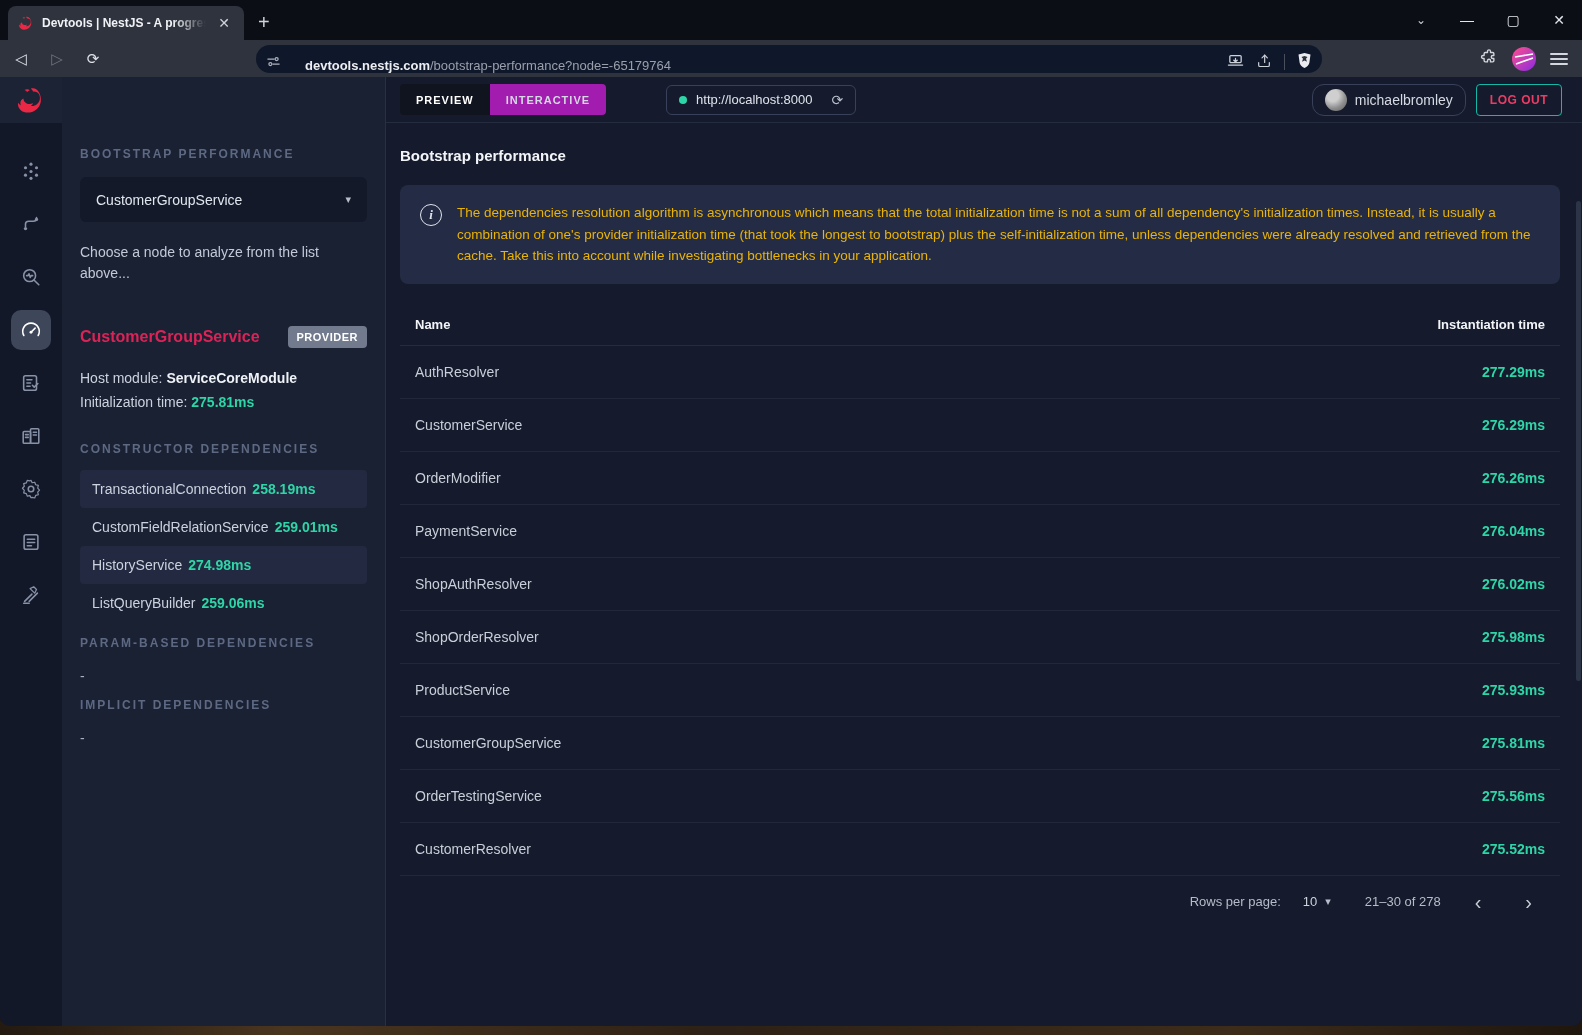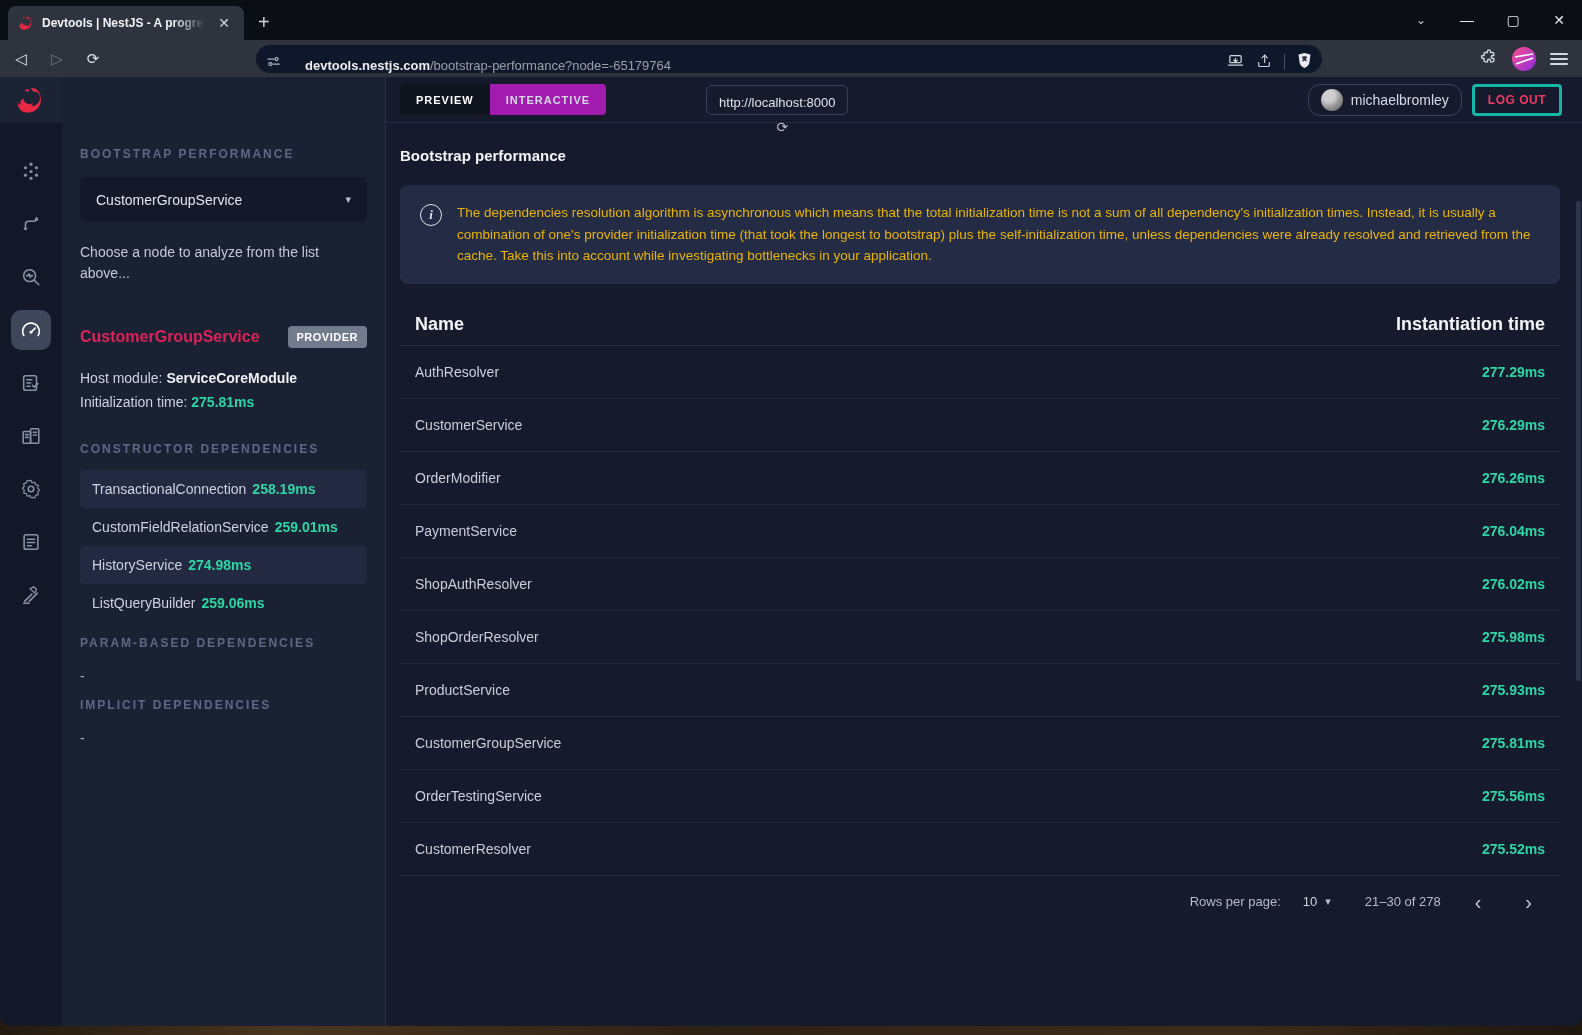--- a/index.html
+++ b/index.html
@@ -79,44 +79,44 @@
   .mt-34 { margin-top:14px; }
 
   .main { flex:1; display:flex; flex-direction:column; background:#151b2c; }
   .app-header { height:46px; display:flex; align-items:center; padding:0 20px 0 14px;
     border-bottom:1px solid #242c40; }
   .segmented { display:flex; border-radius:4px; overflow:hidden; }
   .seg-btn { height:31px; display:flex; align-items:center; padding:0 16px; font-size:11px;
     font-weight:bold; letter-spacing:1px; }
   .seg-btn.preview { background:#10141f; color:#ffffff; }
   .seg-btn.interactive { background:#a21caf; color:#d3d8e2; }
-  .target-url { margin-left:100px; height:30px; border:1px solid #39415a; border-radius:6px;
-    display:flex; align-items:center; gap:9px; padding:0 12px; font-size:13px; color:#dfe3ec;flex-direction:column; }
+  .target-url { margin-left:60px; height:30px; border:1px solid #39415a; border-radius:6px;
+    display:flex; align-items:center; gap:9px; padding:0 12px; font-size:13px; color:#dfe3ec; }
   .dot-green { width:8px; height:8px; border-radius:50%; background:#2ed6a7; }
   .refresh { color:#b9bfce; font-size:14px; margin-left:10px; }
   .header-right { margin-left:auto; display:flex; align-items:center; gap:10px; }
   .user-pill { height:32px; border:1px solid #39415a; border-radius:12px; display:flex; align-items:center;
     gap:8px; padding:0 12px; font-size:14px; color:#d6dae4; }
   .user-avatar { width:22px; height:22px; border-radius:50%;
     background:radial-gradient(circle at 35% 30%, #cfcfcf 0 28%, #8f8f8f 60%, #5c5c5c); }
-  .logout { height:32px; border:3px solid #14b8a6; border-radius:4px; color:#ee3b64; font-size:12px;
+  .logout { height:32px; border:1px solid #14b8a6; border-radius:4px; color:#ee3b64; font-size:12px;
     font-weight:bold; letter-spacing:.5px; display:flex; align-items:center; padding:0 13px; background:transparent; }
 
   .content { flex:1; padding:24px 22px 0 14px; position:relative; }
   .page-title { font-size:15px; font-weight:bold; color:#f2f4f8; }
   .infobox { margin-top:21px; background:#232c44; border-radius:8px; padding:17px 20px;
     display:flex; gap:15px; }
   .info-icon { width:22px; height:22px; border:1.6px solid #dfe3ec; border-radius:50%; color:#dfe3ec;
     font-size:13px; display:flex; align-items:center; justify-content:center; flex-shrink:0;
     font-family:"Liberation Serif", serif; font-style:italic; font-weight:bold; margin-top:2px; }
   .info-text { font-size:13.5px; line-height:21.5px; color:#eab308; }
 
   .table { margin-top:20px; }
   .thead, .trow { display:flex; align-items:center; justify-content:space-between; padding:0 15px; }
-  .thead { height:42px; font-size:18px; font-weight:bold; color:#f2f4f8; border-bottom:1px solid rgba(255,255,255,.08); }
+  .thead { height:42px; font-size:13px; font-weight:bold; color:#f2f4f8; border-bottom:1px solid rgba(255,255,255,.08); }
   .trow { height:53px; font-size:14px; border-bottom:1px solid rgba(255,255,255,.06); }
   .trow .tname { color:#c9ced9; }
   .trow .ttime { color:#2ed6a7; font-weight:bold; }
   .pagination { height:52px; display:flex; align-items:center; justify-content:flex-end; gap:34px;
     padding-right:28px; font-size:13px; color:#b6bcc9; }
   .rpp { display:flex; align-items:center; gap:22px; }
   .rpp-select { display:flex; align-items:center; gap:8px; color:#cdd2dd; }
   .page-chevrons { display:flex; gap:44px; }
   .chev-btn { color:#c9ced9; font-size:20px; line-height:1; }
 

